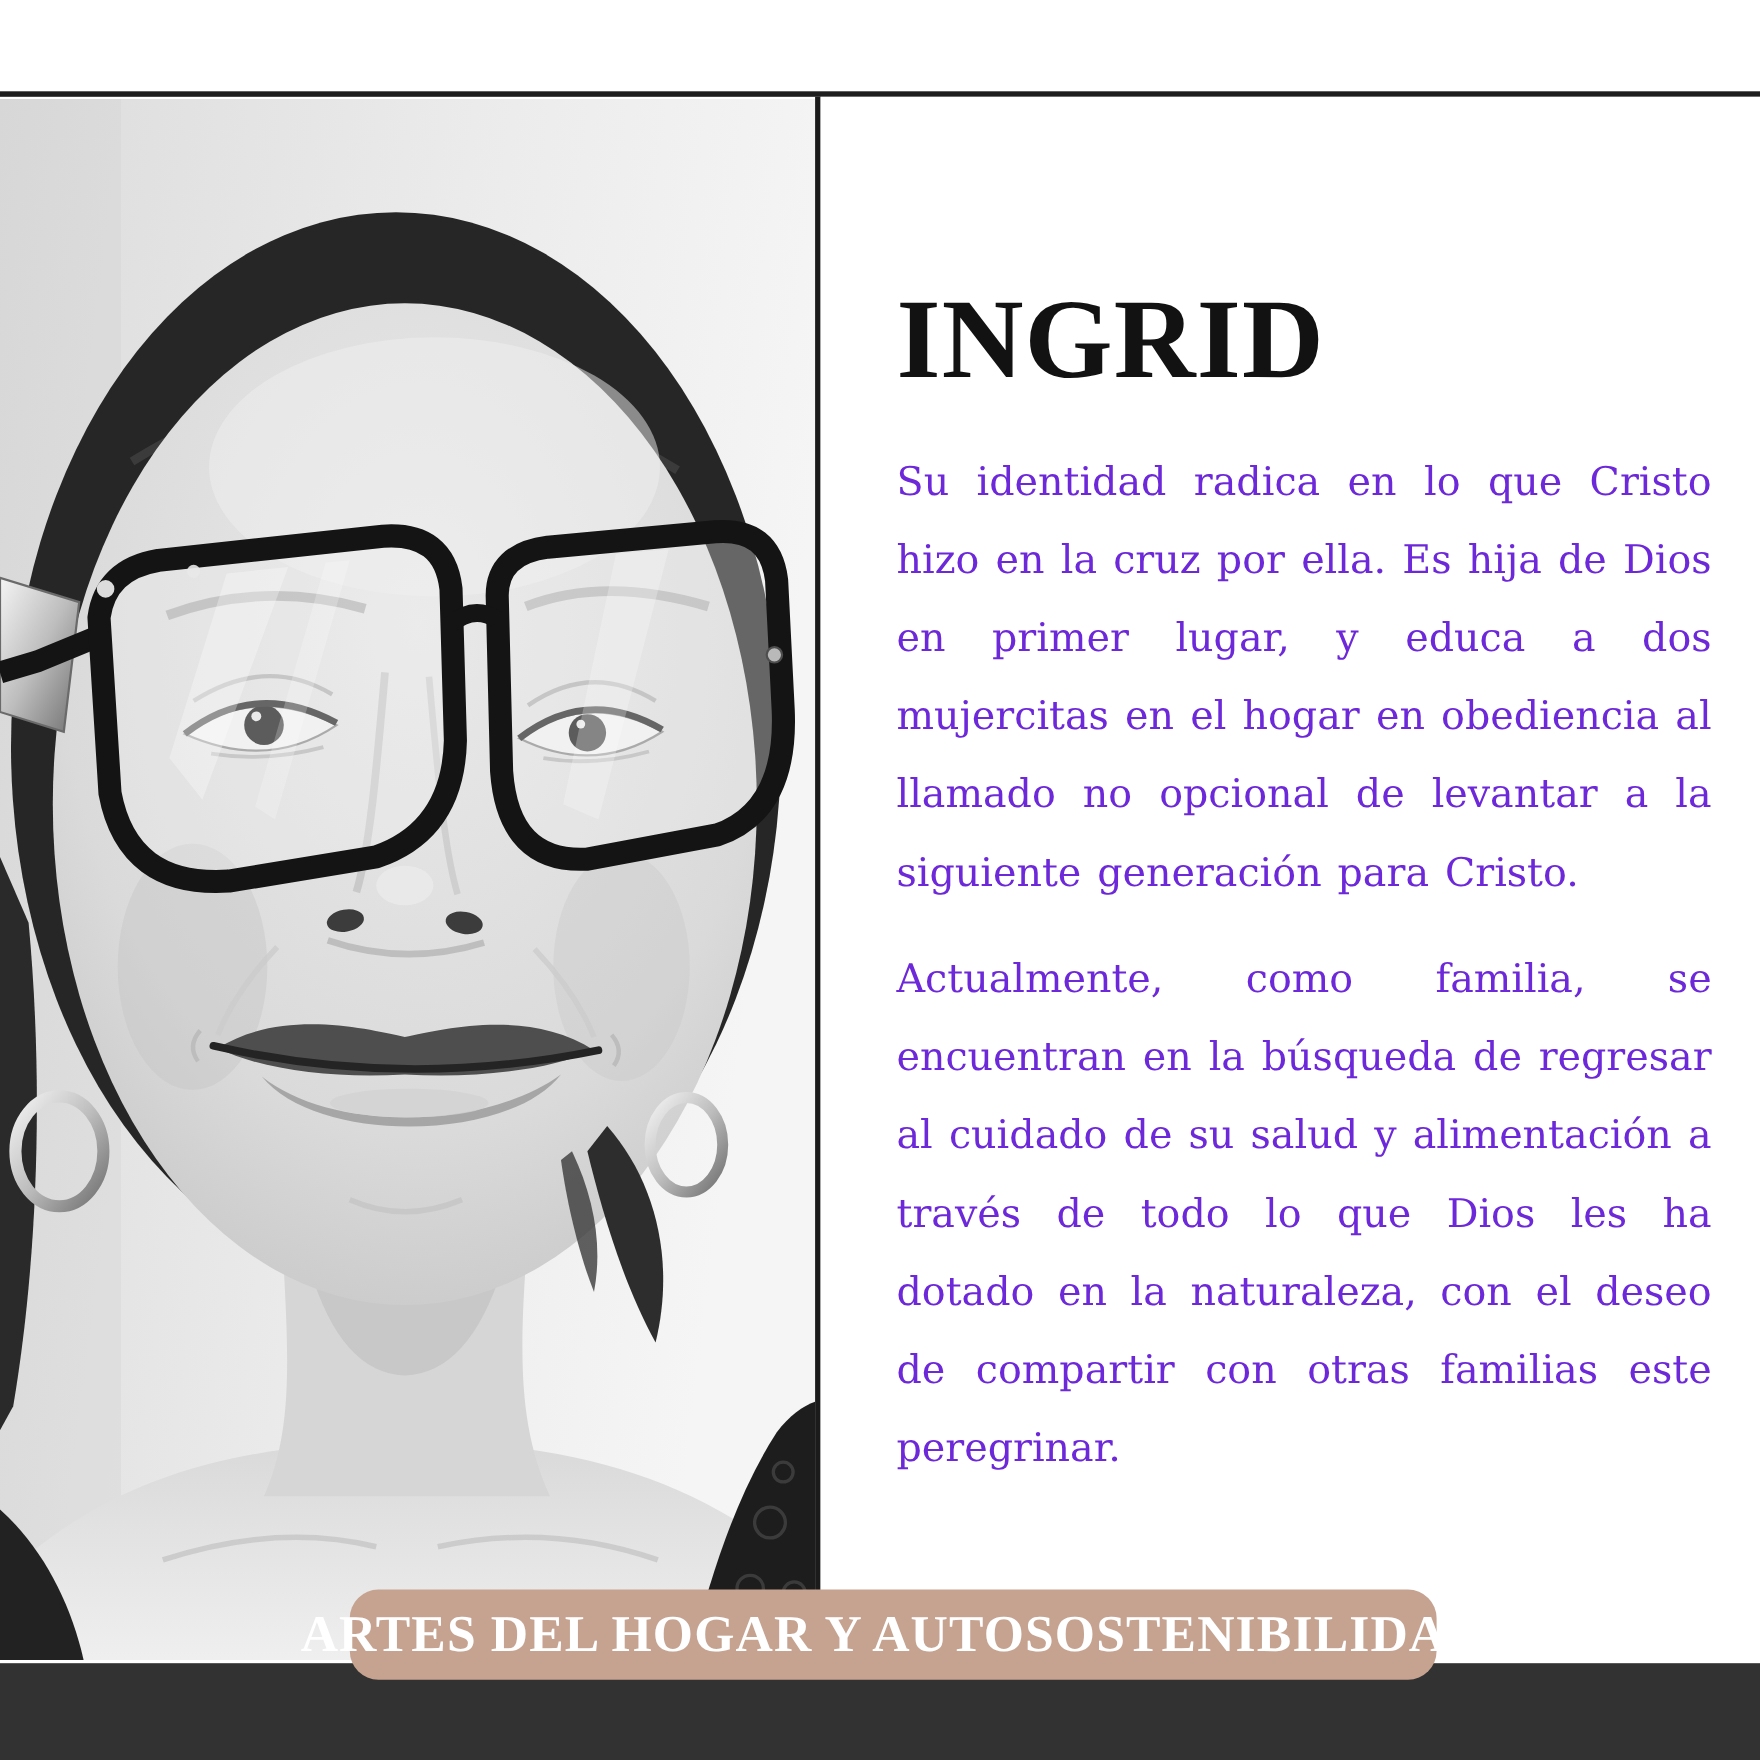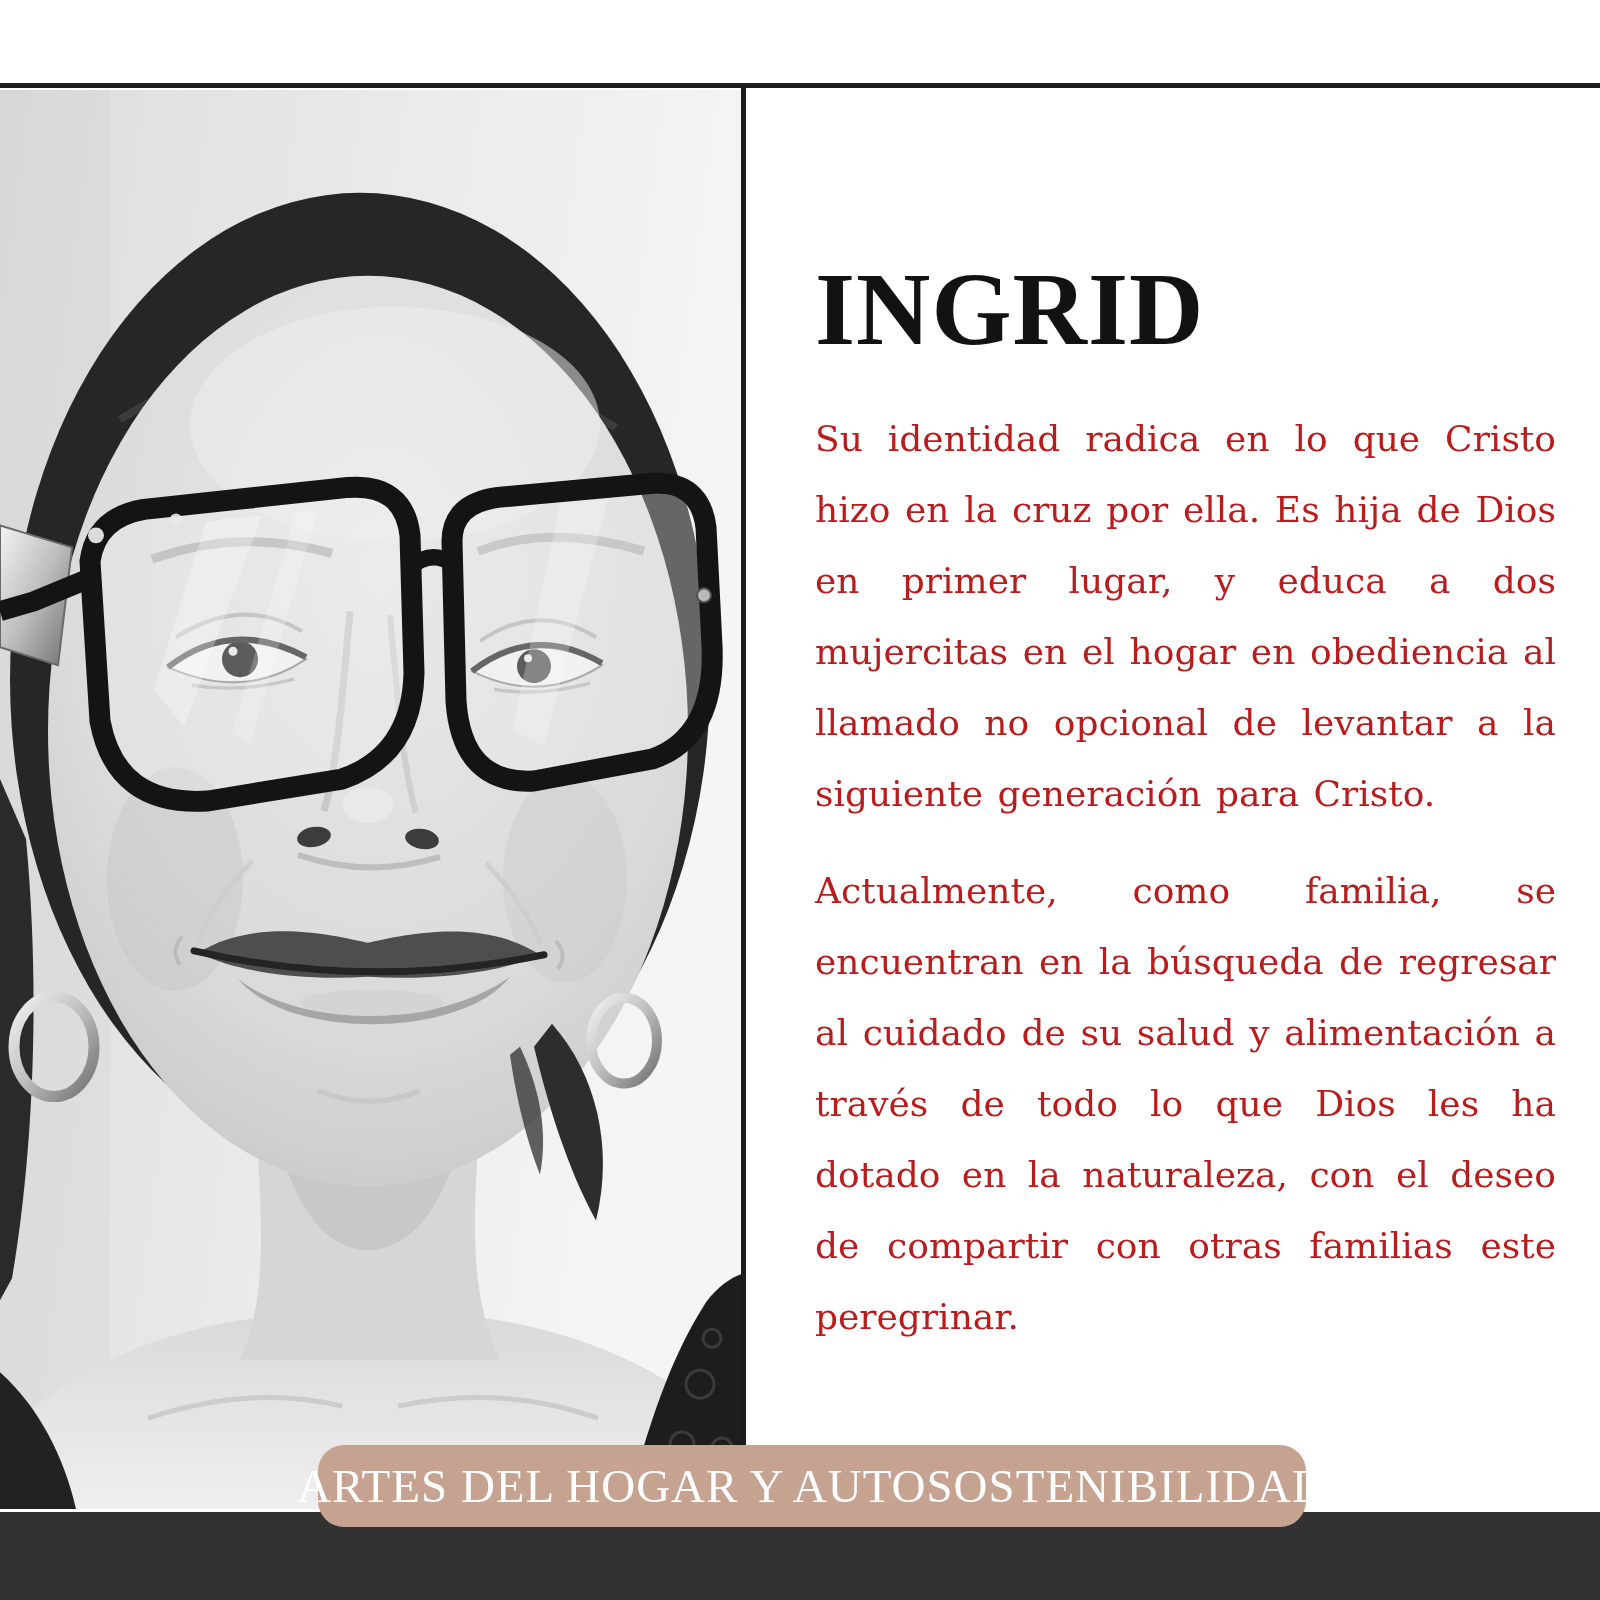--- a/index.html
+++ b/index.html
@@ -26,35 +26,35 @@
     position:absolute; left:746px; top:88px; width:854px; height:1424px;
     background:#ffffff; padding:168px 44px 0 69px;
   }
   .speaker-name {
     font-family:"Liberation Serif", serif;
     font-weight:700; font-size:103px; line-height:106px;
     letter-spacing:1px; color:#121212; margin:0 0 41px 0;
   }
   .speaker-name .name-line { display:block; }
   .bio-col p {
-    font-size:36px; line-height:71px; color:#b91c1c;
+    font-size:36px; line-height:71px; color:#6d28d9;
     text-align:justify; word-spacing:3px; margin:0 0 26px 0;
   }
   .footer-bar {
     position:absolute; left:0; top:1512px; width:1600px; height:88px;
     background:#323232;
   }
   .banner {
     position:absolute; left:318px; top:1445px; width:988px; height:82px;
     background:#c6a390; border-radius:26px;
     display:flex; align-items:center; justify-content:center;
     z-index:5;
   }
   .banner-text {
-    font-family:"Liberation Serif", serif; font-weight:400;
+    font-family:"Liberation Serif", serif; font-weight:700;
     font-size:47px; letter-spacing:1px; color:#ffffff;
     white-space:nowrap;
   }
 </style>
 </head>
 <body>
 
 <div class="page">
 
   <div class="top-rule"></div>

